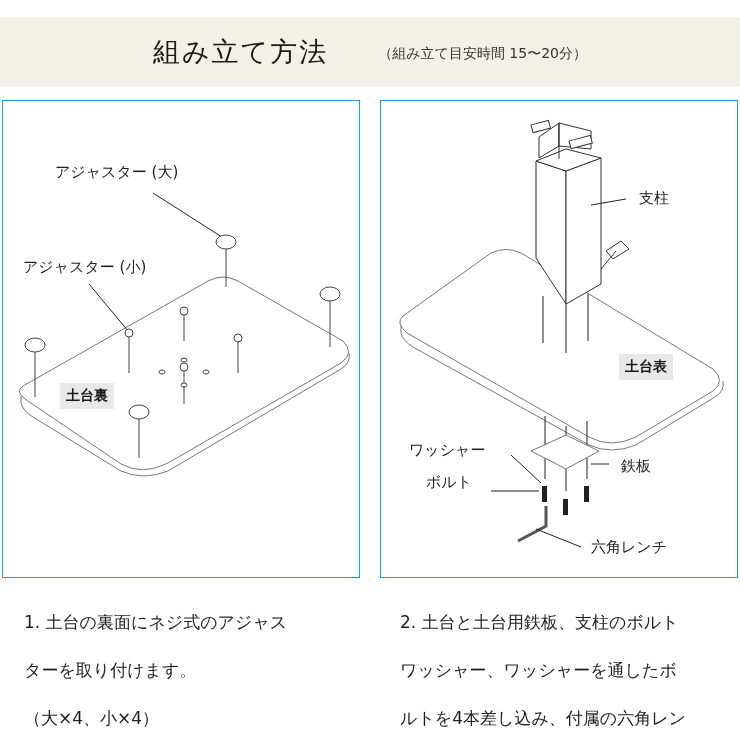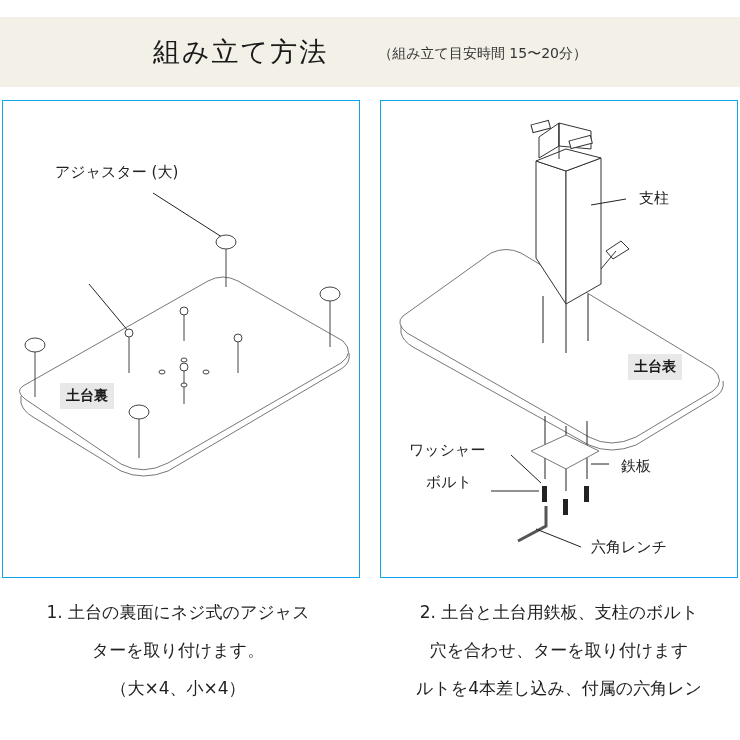--- a/index.html
+++ b/index.html
@@ -13,21 +13,21 @@
            border: 1px solid #0ea5e9; box-sizing: border-box; background: #fff; }
   .panel.left { left: 2px; }
   .panel.right { left: 380px; }
   .panel svg { position: absolute; left: 0; top: 0; }
   .lbl { position: absolute; font-size: 15px; color: #222; white-space: nowrap; }
   .chip { position: absolute; background: #e8e8e8; font-size: 14px; font-weight: bold;
           color: #1a1a1a; padding: 4px 6px; }
   .step { position: absolute; top: 590px; font-size: 17px; line-height: 32px; color: #1f1f1f; }
   .step.left { left: 8px; width: 340px; }
   .step.right { left: 384px; width: 350px; }
-  .step p { margin: 6px; text-align: center; }
+  .step p { margin: 16px; }
 </style>
 </head>
 <body>
 
 <div class="header">
   <span class="title">組み立て方法</span>
   <span class="sub">（組み立て目安時間 15〜20分）</span>
 </div>
 
 <div class="panel left">
@@ -64,20 +64,21 @@
       <line x1="235" y1="241" x2="235" y2="272"></line>
       <circle cx="181" cy="266" r="4"></circle>
       <line x1="181" y1="270" x2="181" y2="303"></line>
       <ellipse cx="159" cy="271" rx="3" ry="2"></ellipse>
       <ellipse cx="203" cy="271" rx="3" ry="2"></ellipse>
       <ellipse cx="181" cy="259" rx="3" ry="2"></ellipse>
       <ellipse cx="181" cy="284" rx="3" ry="2"></ellipse>
     </g>
   </svg>
   <span class="lbl" style="left:52px;top:62px;">アジャスター (大)</span>
+  <span class="lbl" style="left:20px;top:157px;">アジャスター (小)</span>
   <span class="chip" style="left:57px;top:282px;">土台裏</span>
 </div>
 
 <div class="panel right">
   <svg width="358" height="478" viewBox="0 0 358 478">
     <g fill="none" stroke="#777" stroke-width="1">
 
       <path d="M22,215 Q14,222 26,232 L208,336 Q230,348 255,336 L332,290 Q345,280 332,268 L140,152 Q125,145 110,152 Z"></path>
       <path d="M20,225 L20,232 Q22,240 32,246 L208,344 Q230,354 255,344 L334,296 Q344,290 342,280"></path>
     </g>
@@ -119,30 +120,30 @@
 
     <g stroke="#222" stroke-width="1">
       <line x1="245" y1="98" x2="210" y2="104"></line>
       <line x1="130" y1="354" x2="160" y2="382"></line>
       <line x1="110" y1="390" x2="158" y2="390"></line>
       <line x1="228" y1="363" x2="210" y2="363"></line>
       <line x1="200" y1="446" x2="155" y2="428"></line>
     </g>
   </svg>
   <span class="lbl" style="left:258px;top:88px;">支柱</span>
-  <span class="chip" style="left:247px;top:253px;">土台表</span>
+  <span class="chip" style="left:238px;top:253px;">土台表</span>
   <span class="lbl" style="left:28px;top:340px;">ワッシャー</span>
   <span class="lbl" style="left:240px;top:356px;">鉄板</span>
   <span class="lbl" style="left:45px;top:372px;">ボルト</span>
   <span class="lbl" style="left:210px;top:437px;">六角レンチ</span>
 </div>
 
 <div class="step left">
   <p>1. 土台の裏面にネジ式のアジャス</p>
   <p>ターを取り付けます。</p>
   <p>（大×4、小×4）</p>
 </div>
 
 <div class="step right">
   <p>2. 土台と土台用鉄板、支柱のボルト</p>
-  <p>穴を合わせ、ターを取り付けます</p>
+  <p>ワッシャー、ワッシャーを通したボ</p>
   <p>ルトを4本差し込み、付属の六角レン</p>
 </div>
 
 </body></html>

